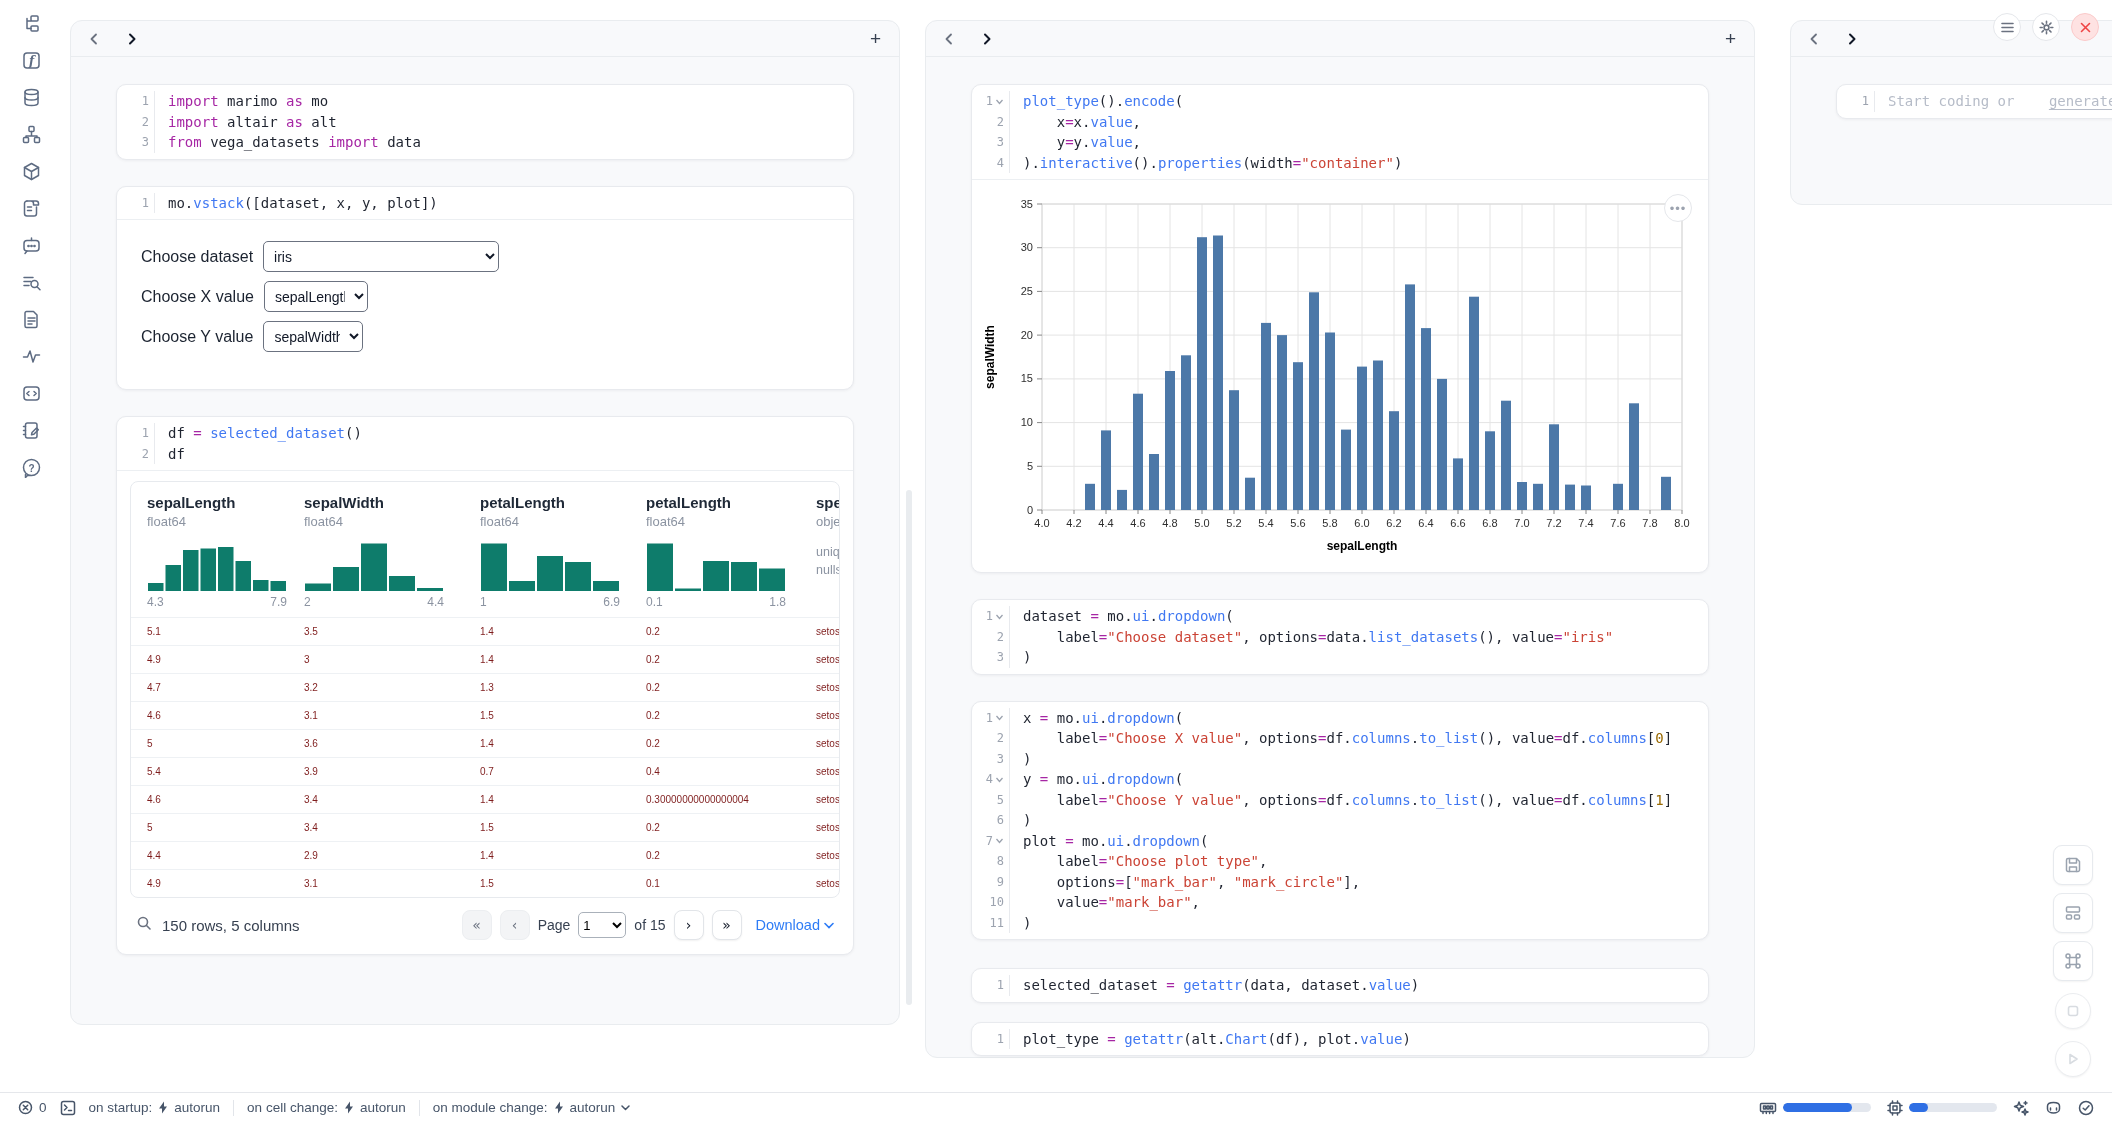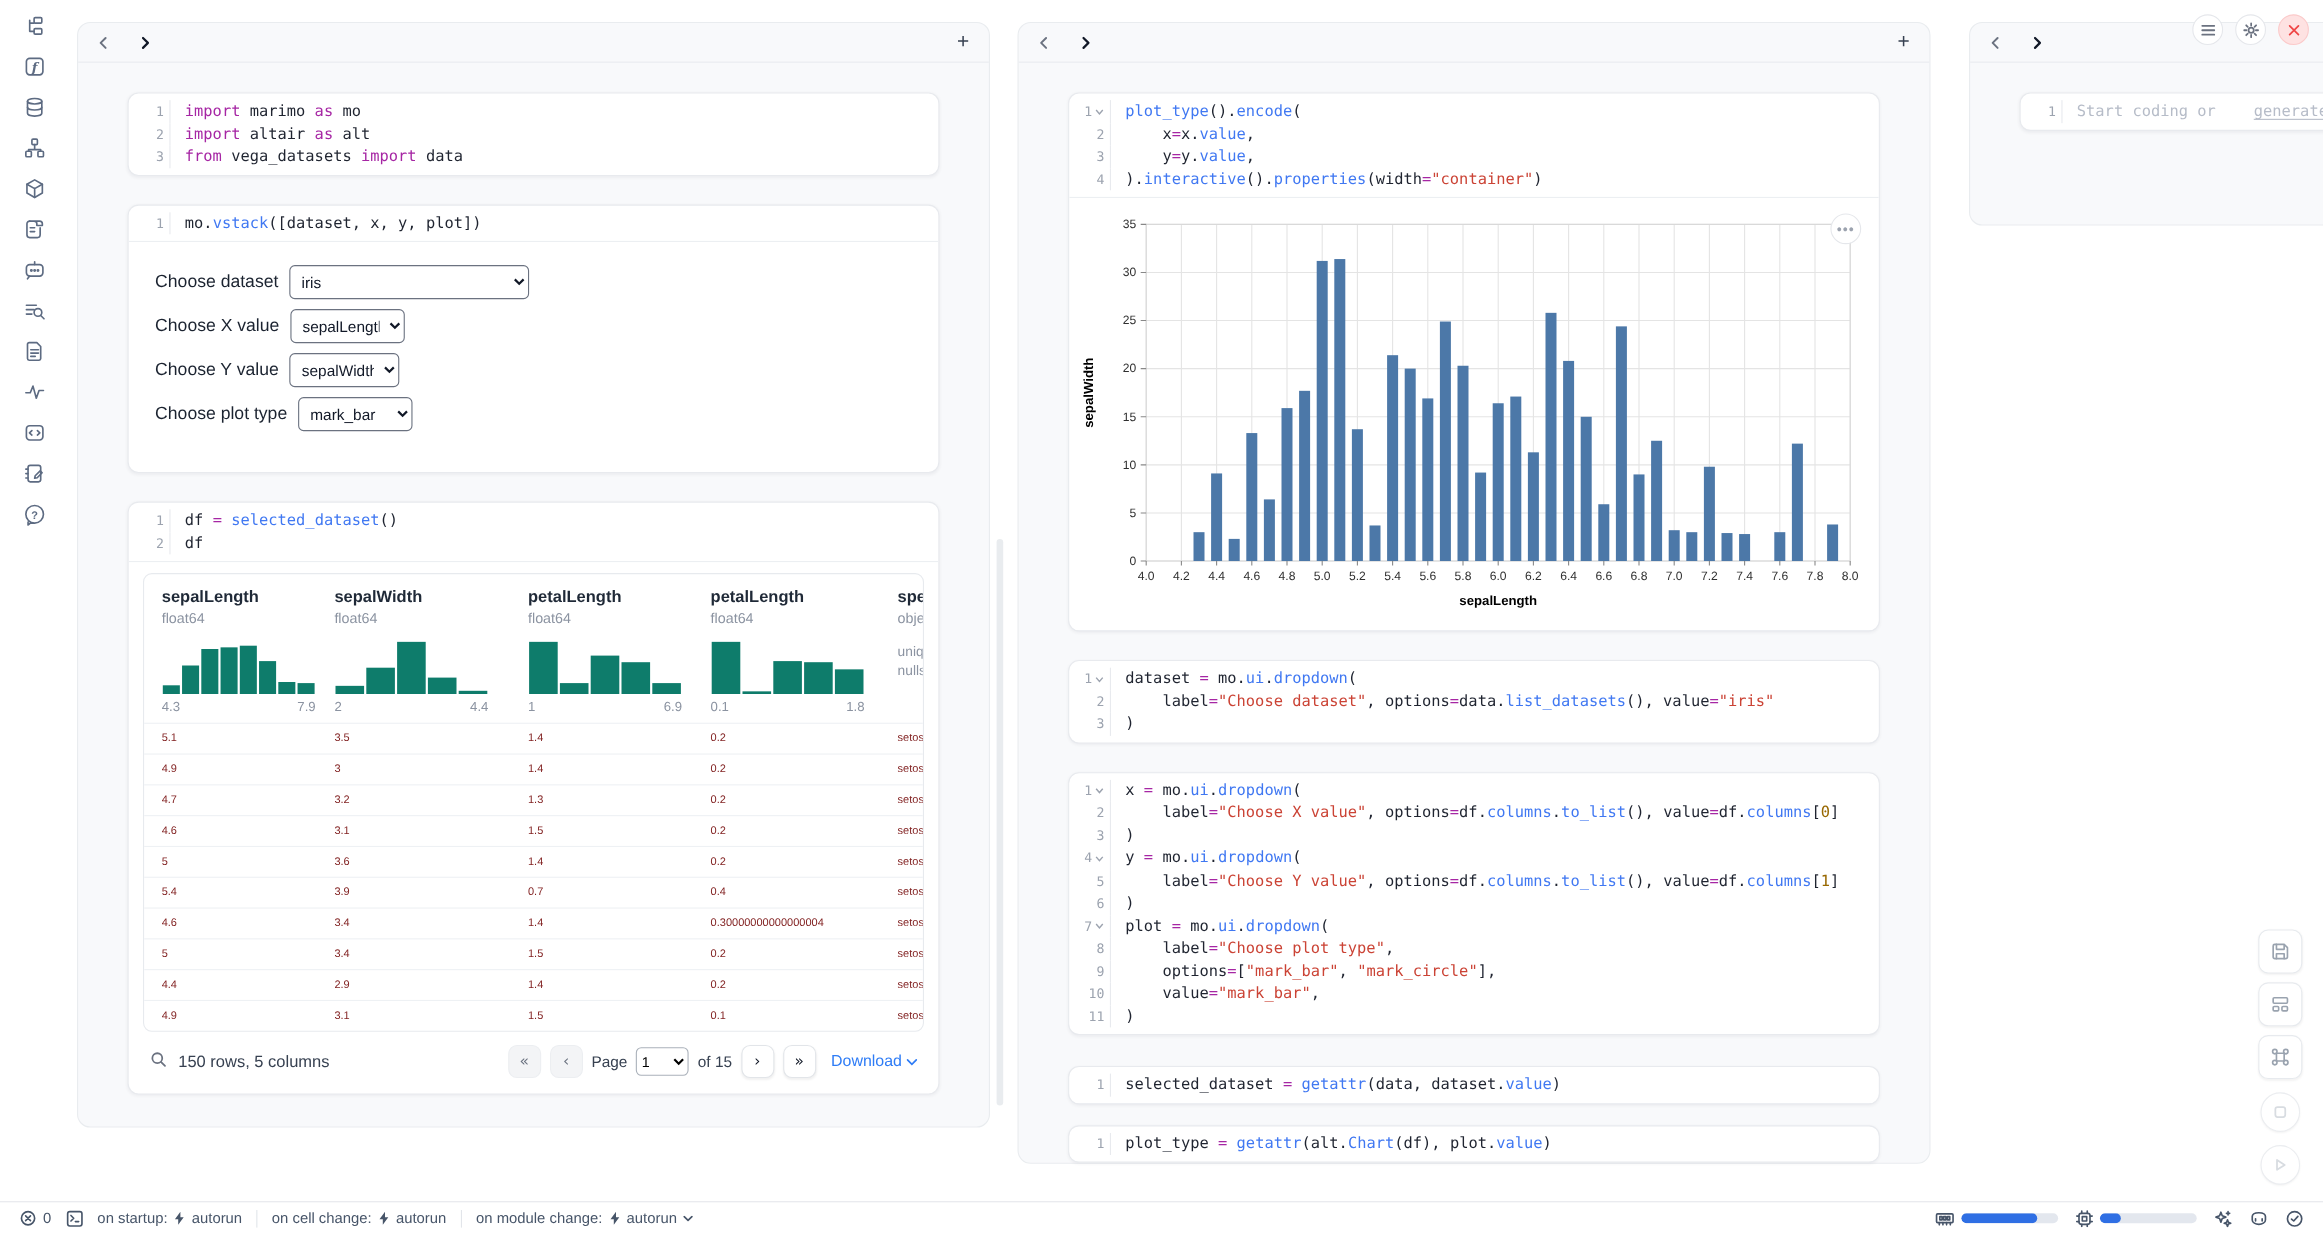--- a/index.html
+++ b/index.html
@@ -242,33 +242,29 @@
       <div class="code">
           <div class="cl">
             <span class="ln">1</span>
             <span class="cd">mo.<span class="tk-fn">vstack</span>([dataset, x, y, plot])</span>
           </div>
         </div>
       <div class="cell-divider"></div>
       <div class="output">
         <div class="ctl-row">
           <span>Choose dataset</span>
-          <select class="ctl" style="width:218px"><option>iris</option></select>
+          <select class="ctl" style="width:236px"><option>iris</option></select>
         </div>
         <div class="ctl-row">
           <span>Choose X value</span>
           <select class="ctl" style="width:104px"><option>sepalLength</option></select>
         </div>
         <div class="ctl-row">
           <span>Choose Y value</span>
           <select class="ctl" style="width:100px"><option>sepalWidth</option></select>
-        </div>
-        <div class="ctl-row">
-          <span>Choose plot type</span>
-          <select class="ctl" style="width:104px"><option>mark_bar</option></select>
         </div>
       </div>
     </div>
 
     <div class="cell">
       <div class="code">
           <div class="cl">
             <span class="ln">1</span>
             <span class="cd">df <span class="tk-op">=</span> <span class="tk-fn">selected_dataset</span>()</span>
           </div>

